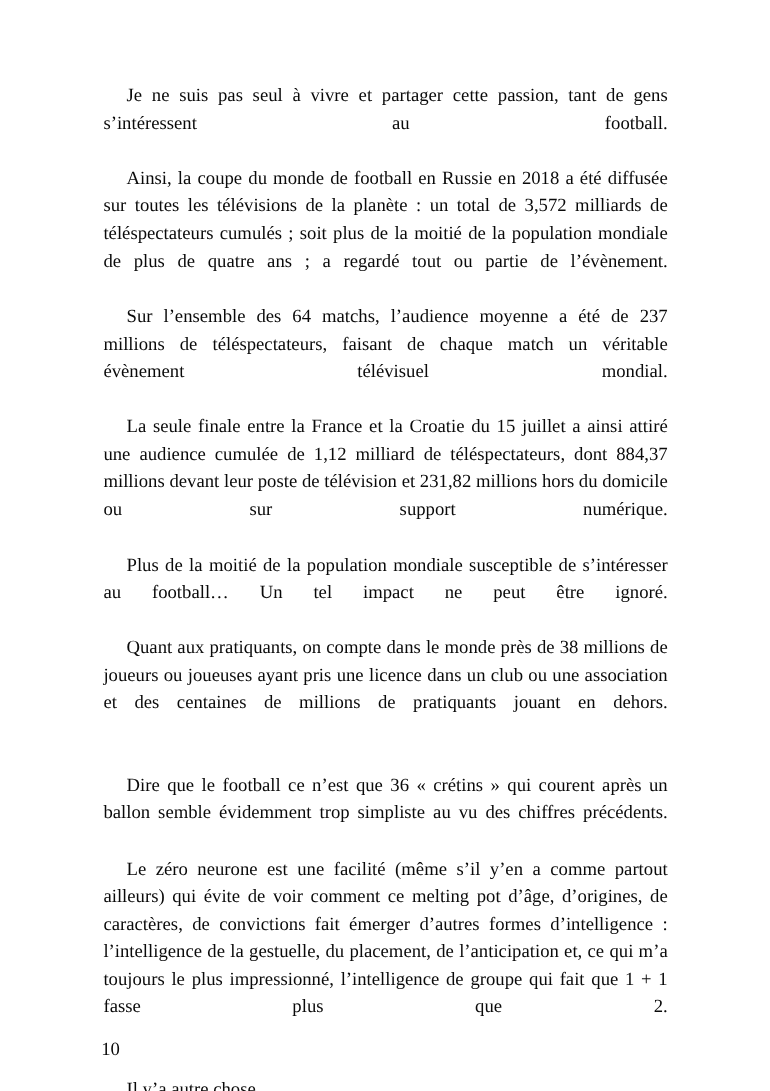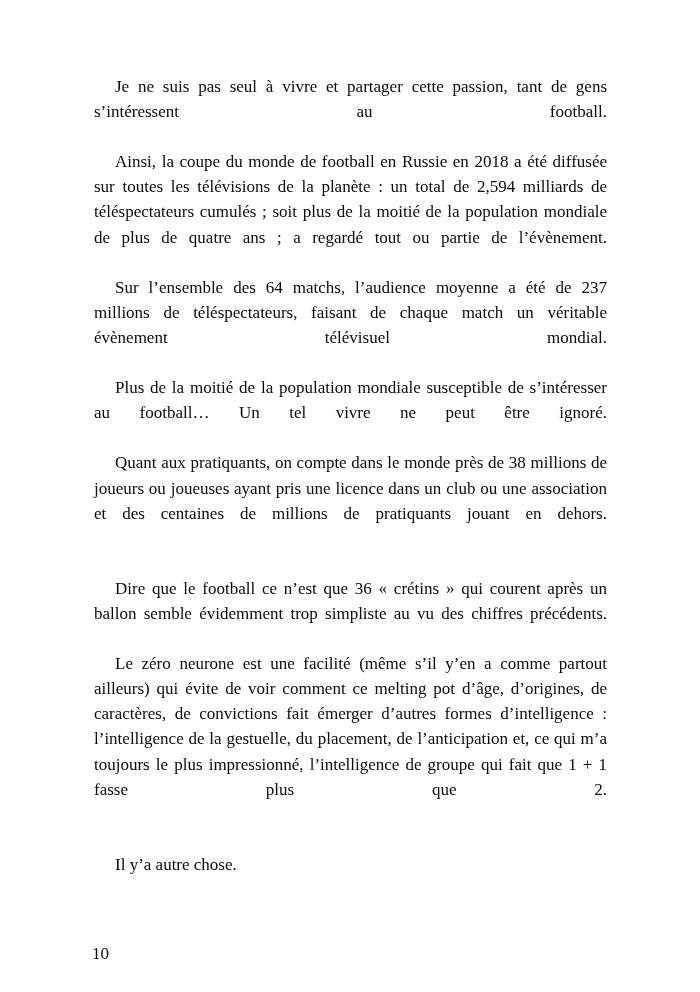--- a/index.html
+++ b/index.html
@@ -60,23 +60,24 @@
     color: #0a0a0a;
   }
 </style>
 </head>
 <body>
 
 <div id="page">
 
   <div id="text-block">
       <p class="para">Je ne suis pas seul à vivre et partager cette passion, tant de gens s’intéressent au football.</p>
-      <p class="para">Ainsi, la coupe du monde de football en Russie en 2018 a été diffusée sur toutes les télévisions de la planète : un total de 2,594 milliards de téléspectateurs cumulés ; soit plus de la moitié de la population mondiale de plus de quatre ans ; a regardé tout ou partie de l’évènement.</p>
+      <p class="para">Ainsi, la coupe du monde de football en Russie en 2018 a été diffusée sur toutes les télévisions de la planète : un total de 3,572 milliards de téléspectateurs cumulés ; soit plus de la moitié de la population mondiale de plus de quatre ans ; a regardé tout ou partie de l’évènement.</p>
       <p class="para">Sur l’ensemble des 64 matchs, l’audience moyenne a été de 237 millions de téléspectateurs, faisant de chaque match un véritable évènement télévisuel mondial.</p>
-      <p class="para">Plus de la moitié de la population mondiale susceptible de s’intéresser au football… Un tel vivre ne peut être ignoré.</p>
+      <p class="para">La seule finale entre la France et la Croatie du 15 juillet a ainsi attiré une audience cumulée de 1,12 milliard de téléspectateurs, dont 884,37 millions devant leur poste de télévision et 231,82 millions hors du domicile ou sur support numérique.</p>
+      <p class="para">Plus de la moitié de la population mondiale susceptible de s’intéresser au football… Un tel impact ne peut être ignoré.</p>
       <p class="para">Quant aux pratiquants, on compte dans le monde près de 38 millions de joueurs ou joueuses ayant pris une licence dans un club ou une association et des centaines de millions de pratiquants jouant en dehors.</p>
       <div class="spacer"></div>
       <p class="para">Dire que le football ce n’est que 36 « crétins » qui courent après un ballon semble évidemment trop simpliste au vu des chiffres précédents.</p>
       <p class="para">Le zéro neurone est une facilité (même s’il y’en a comme partout ailleurs) qui évite de voir comment ce melting pot d’âge, d’origines, de caractères, de convictions fait émerger d’autres formes d’intelligence : l’intelligence de la gestuelle, du placement, de l’anticipation et, ce qui m’a toujours le plus impressionné, l’intelligence de groupe qui fait que 1 + 1 fasse plus que 2.</p>
       <div class="spacer"></div>
       <p class="para no-justify">Il y’a autre chose.</p>
     </div>
 
   <div id="page-number">10</div>
 

